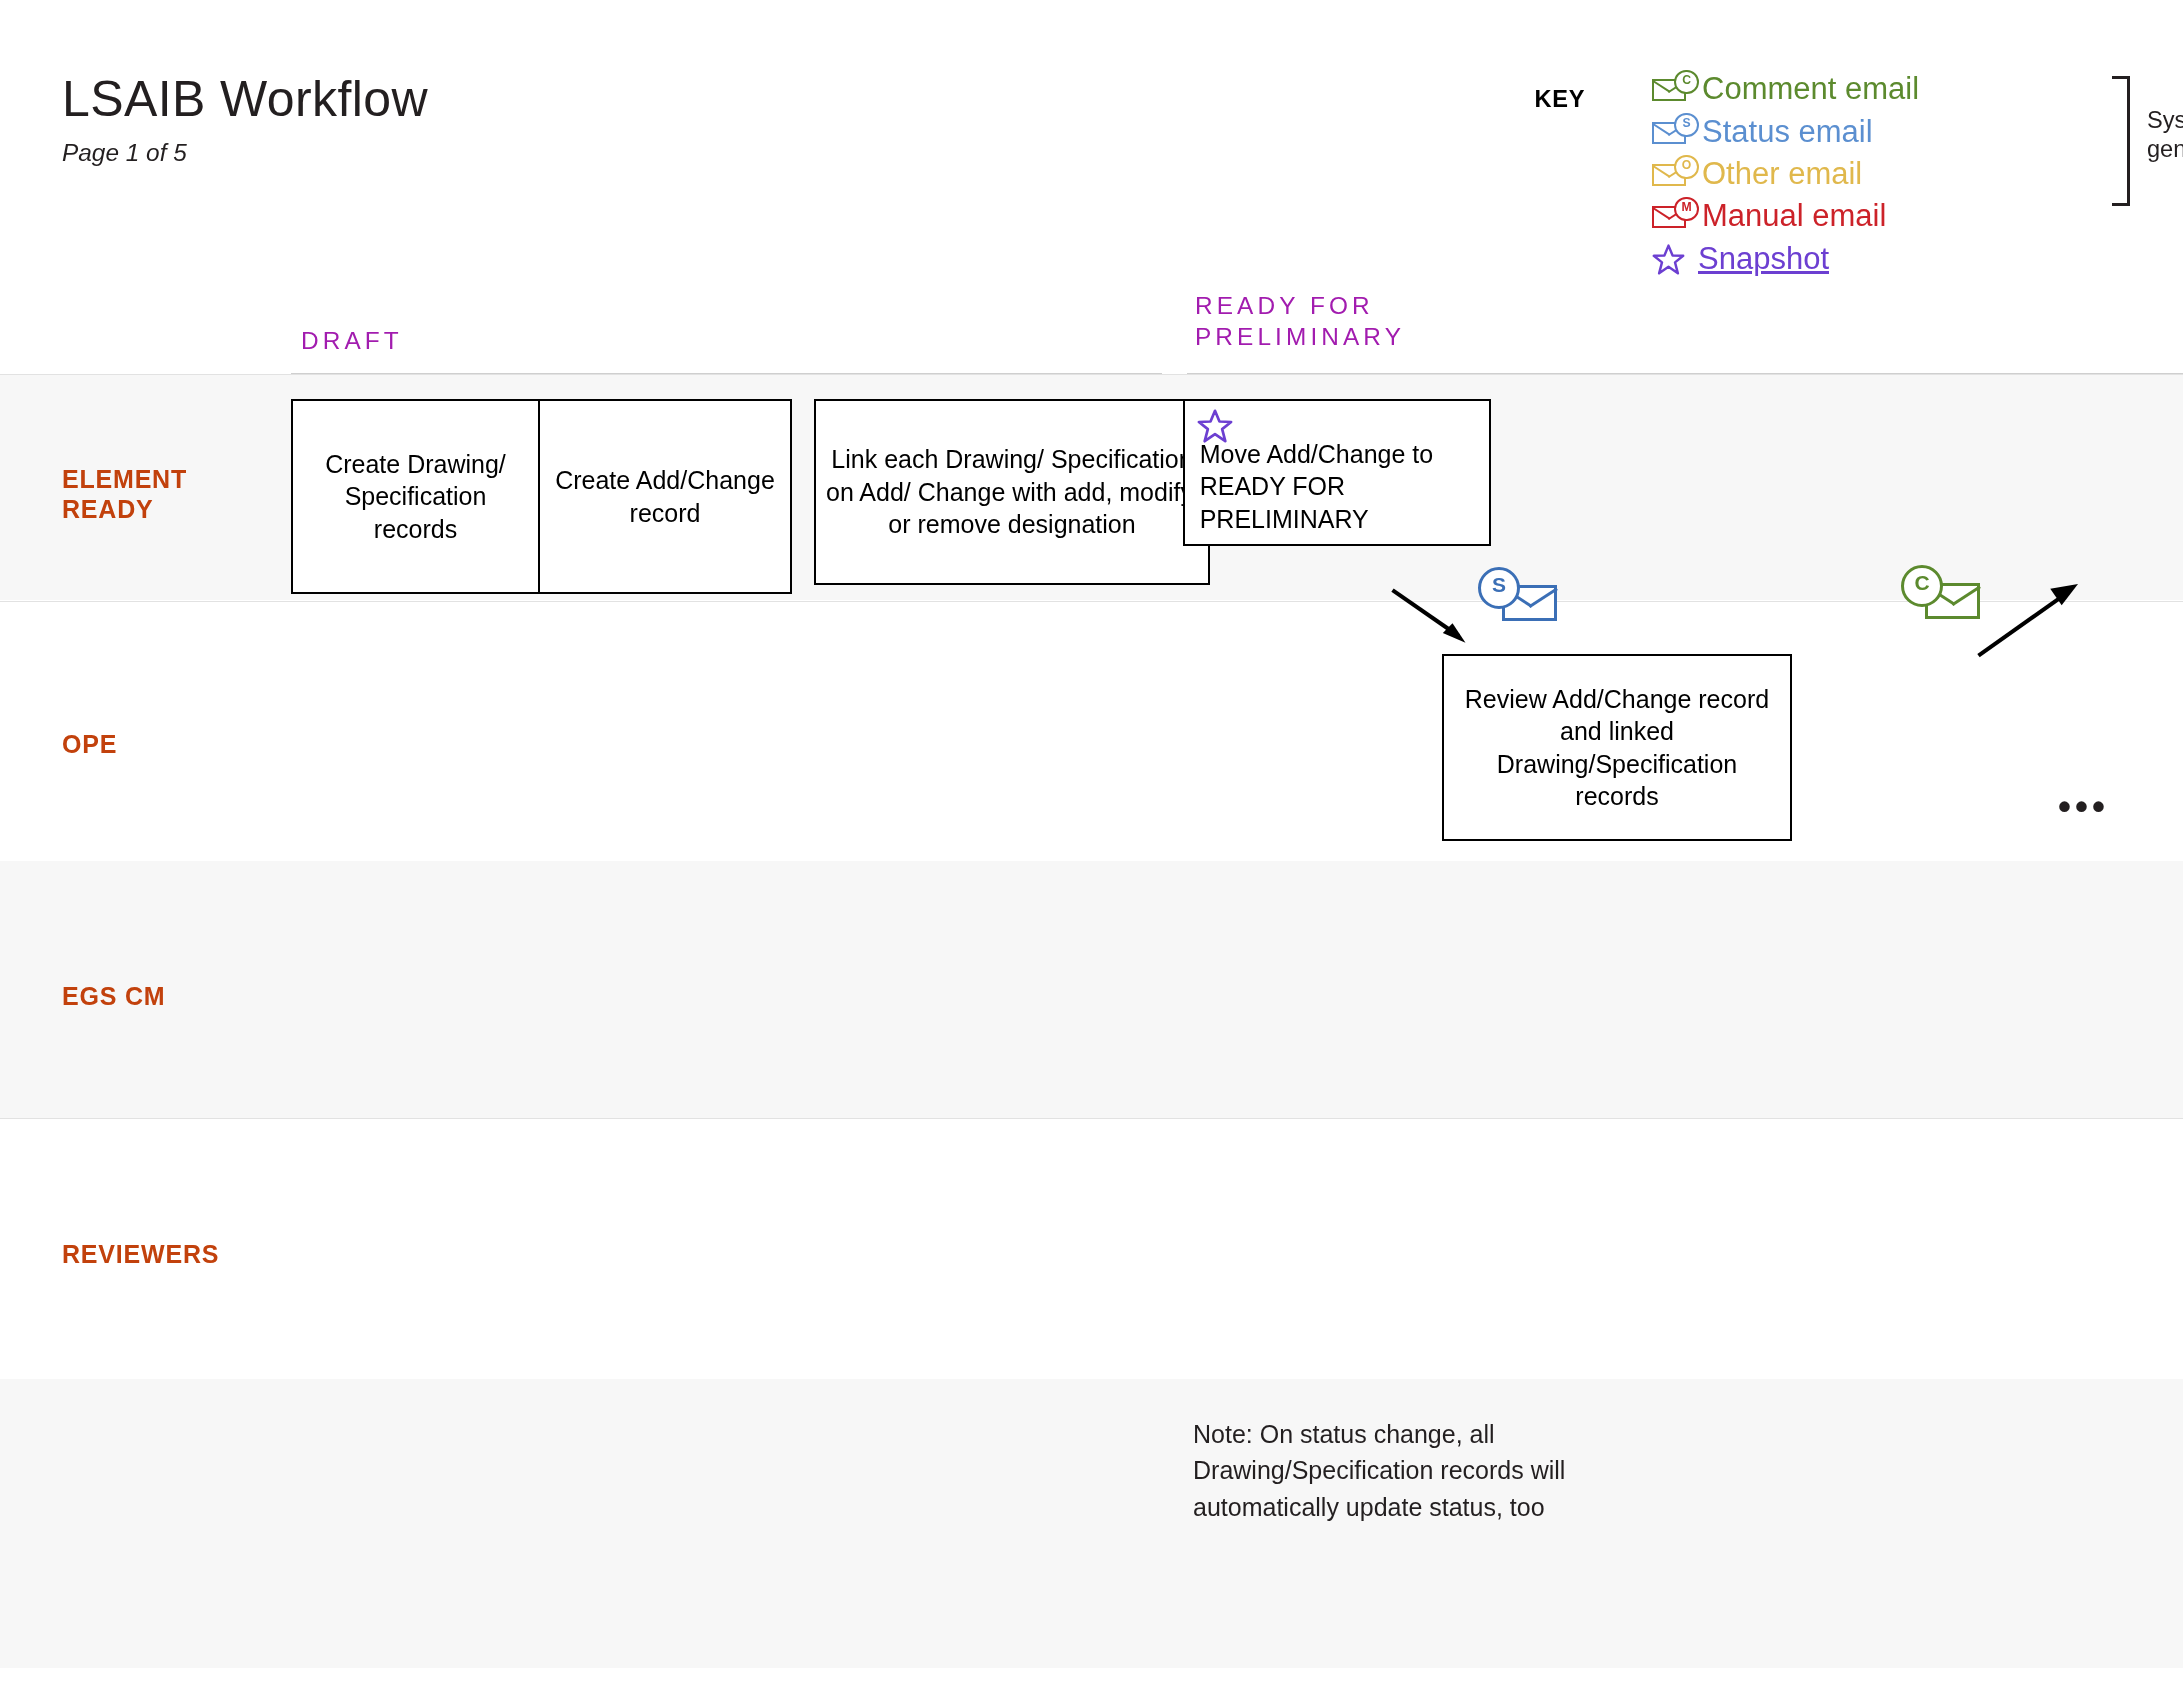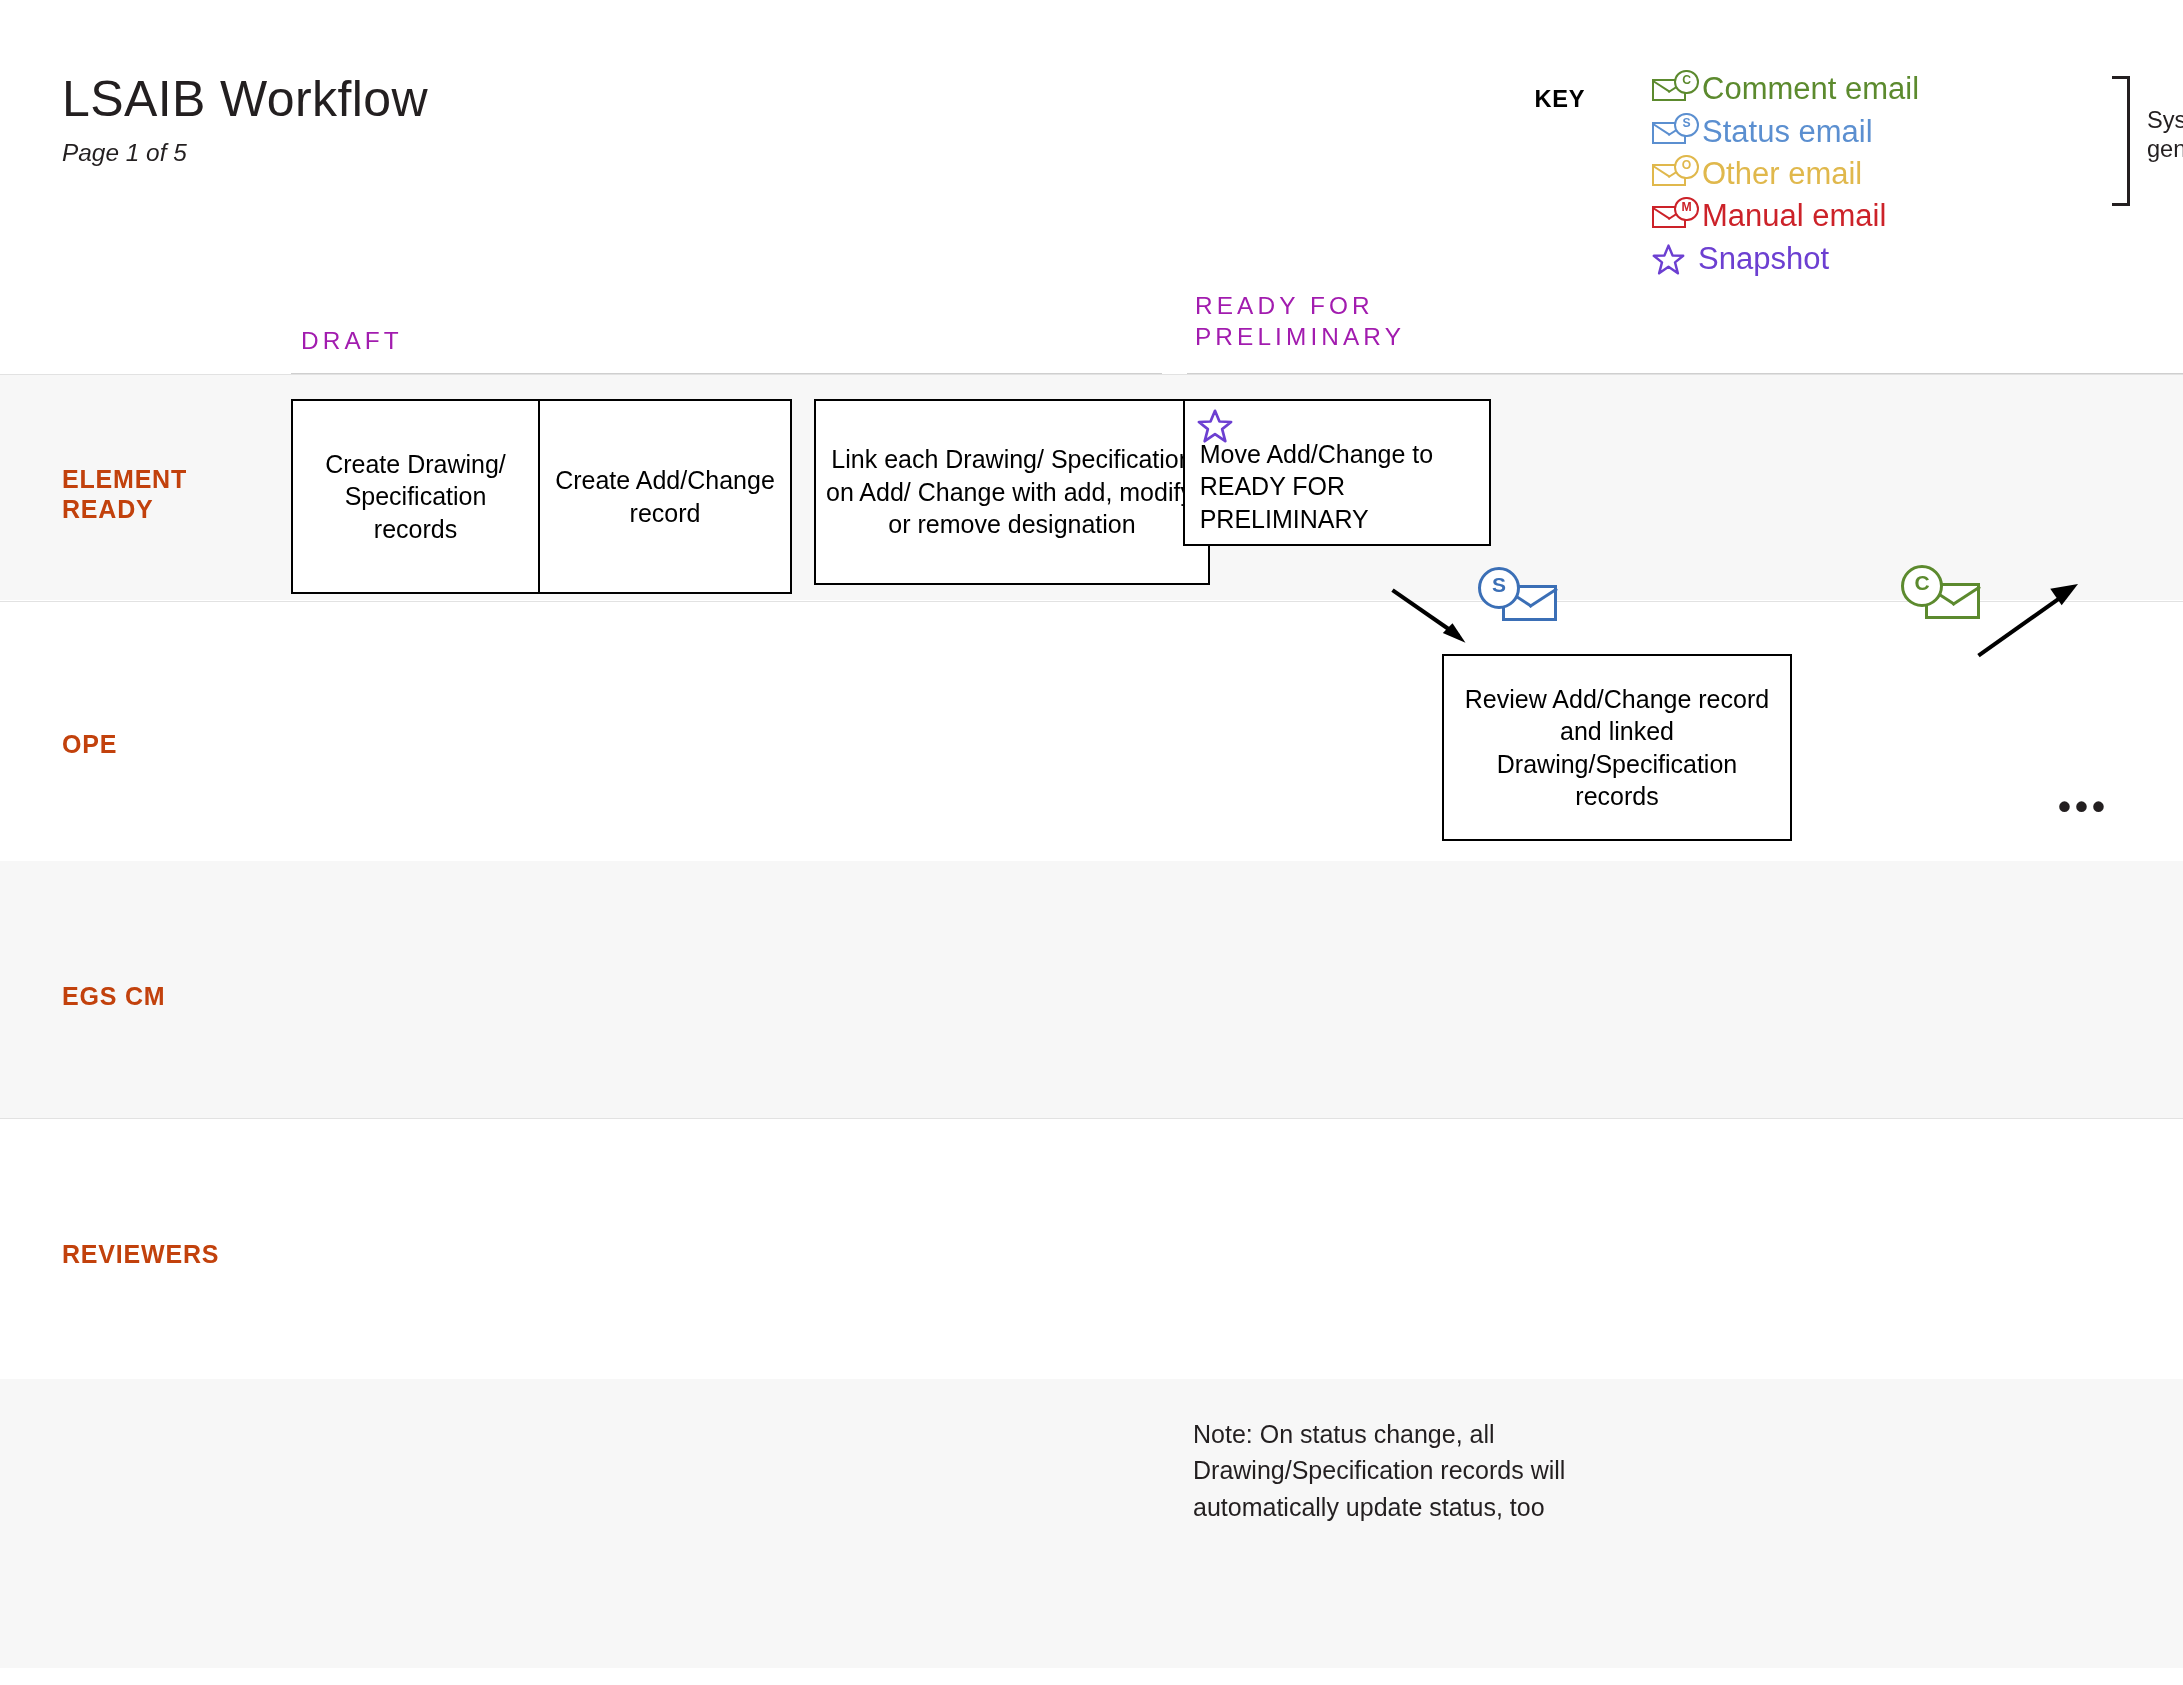--- a/index.html
+++ b/index.html
@@ -267,21 +267,21 @@
     <div class="key-row" style="top:161px; color:#cc2229;">
       <span class="env">
         <span class="body"></span>
           <span class="flapL"></span>
           <span class="flapR"></span>
         <span class="badge">M</span>
       </span>
       <span class="key-text">Manual email</span>
     </div>
 
-    <div class="key-row" style="top:204px; color:#6c3fd1;">
+    <div class="key-row" style="top:204px; color:#6c3fd1;text-decoration:underline;">
       <span class="star">
         <svg width="33" height="31" viewBox="0 0 40 38">
           <polygon points="20,2 25,14 38,14.5 28,22.5 31.5,36 20,28 8.5,36 12,22.5 2,14.5 15,14" fill="none" stroke="#6c3fd1" stroke-width="3" stroke-linejoin="round"></polygon>
         </svg>
       </span>
       <span class="key-text">Snapshot</span>
     </div>
 
     <div id="bracket"></div>
     <div id="bracket-label">

